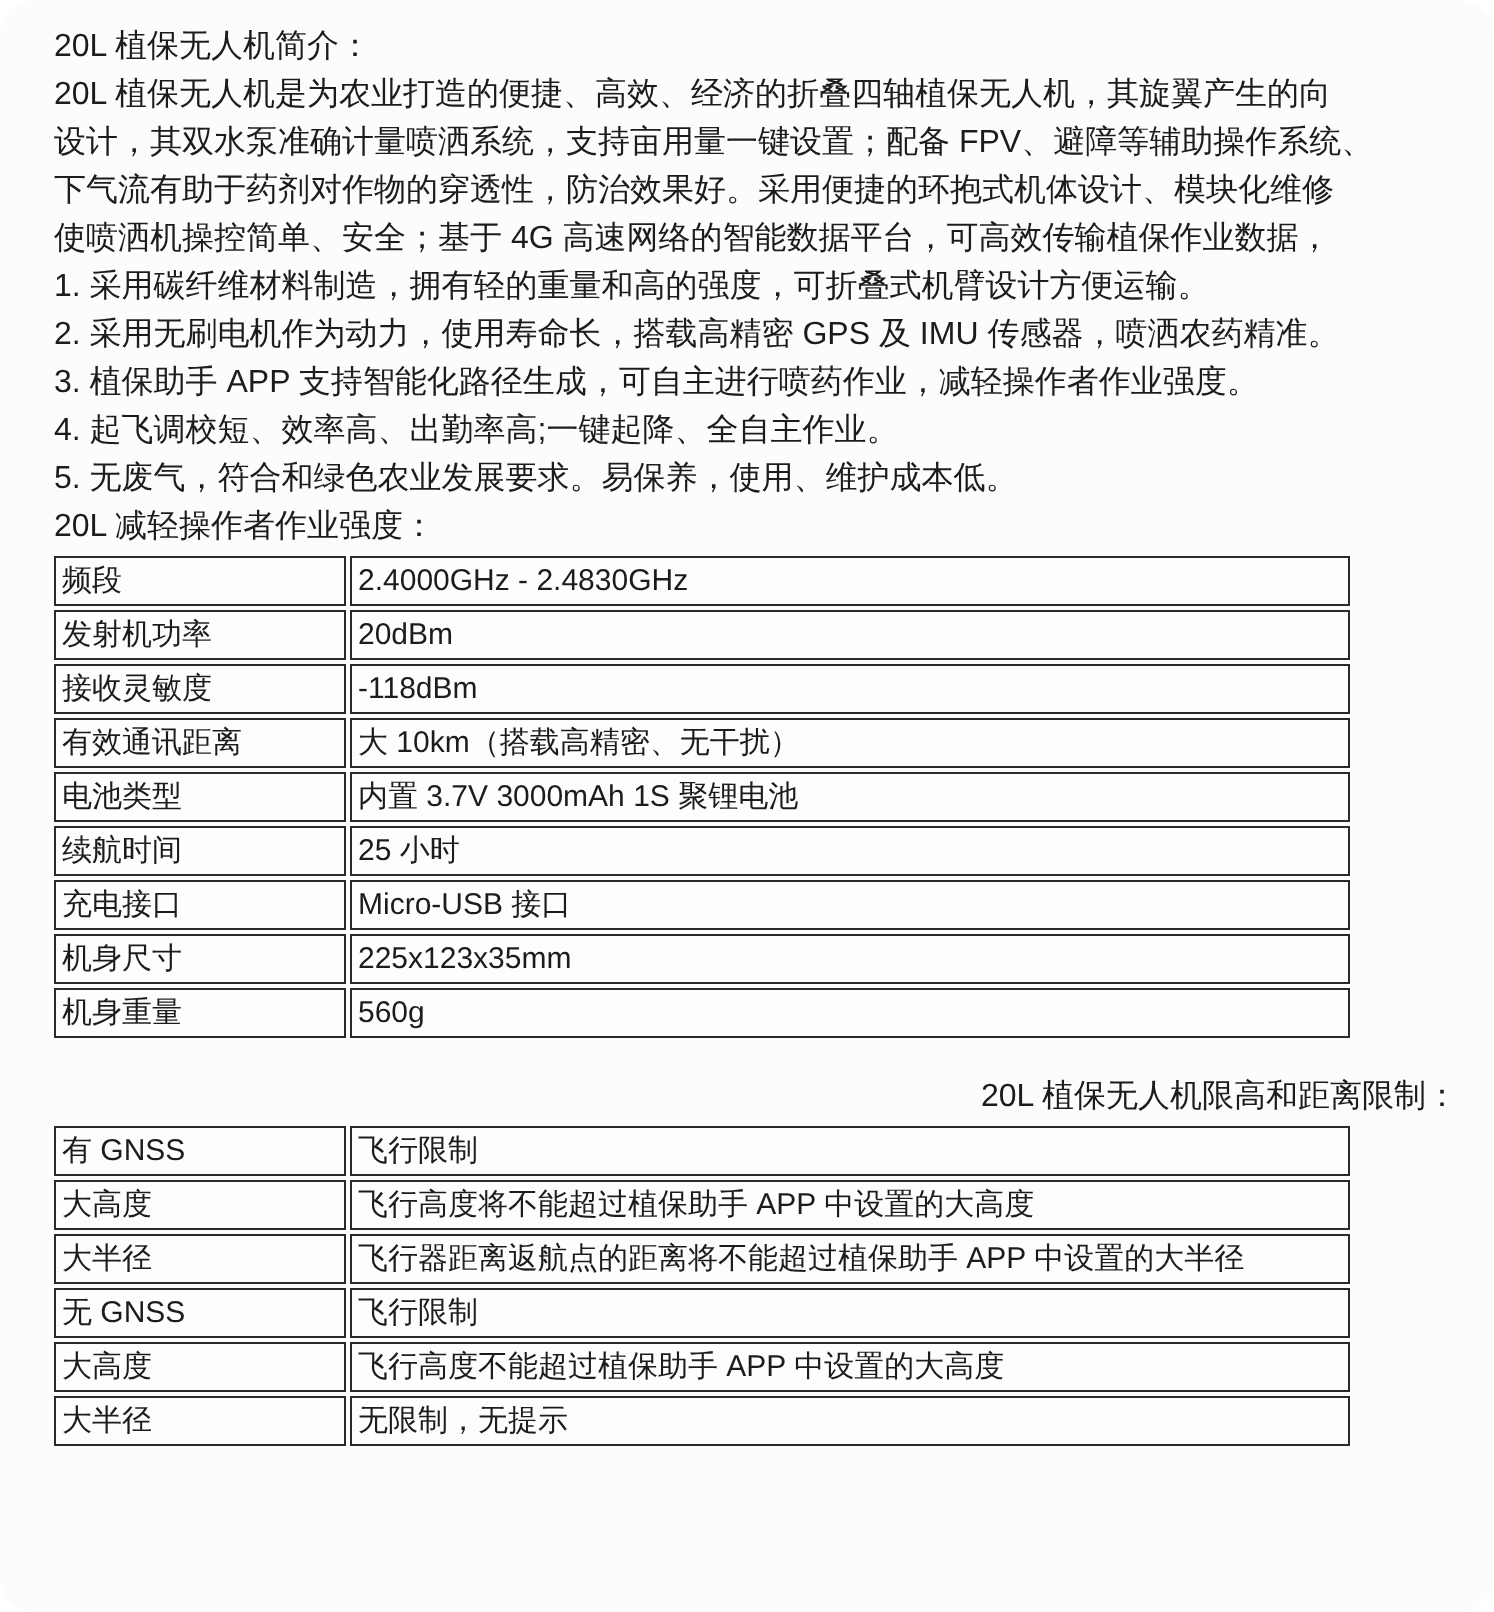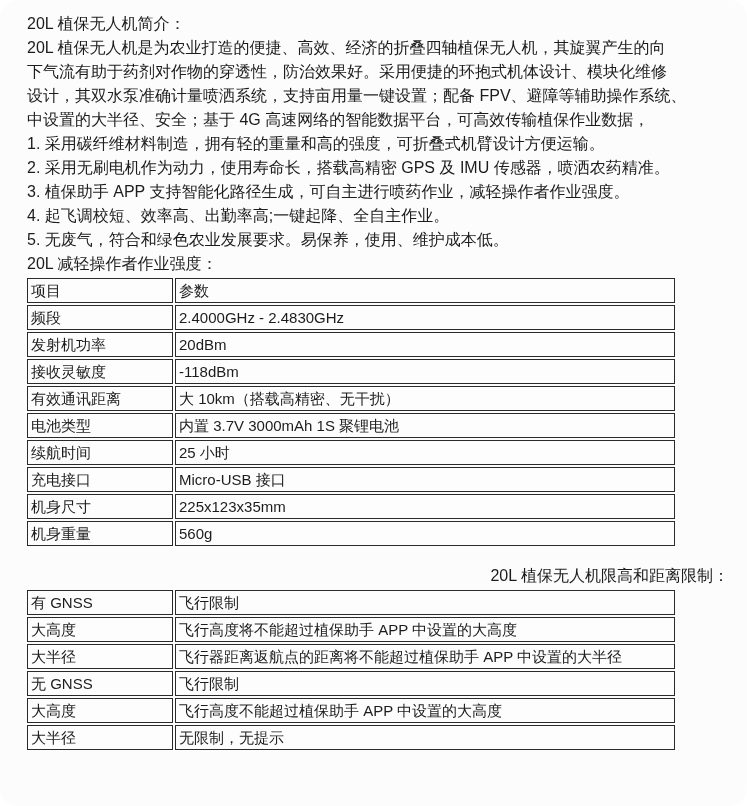--- a/index.html
+++ b/index.html
@@ -54,38 +54,34 @@
   table.grid td.k { width: 146px; }
   table.grid td.v { width: 500px; }
 </style>
 </head>
 <body>
 
 <div class="page">
 
   <div class="line">20L 植保无人机简介：</div>
   <div class="line">20L 植保无人机是为农业打造的便捷、高效、经济的折叠四轴植保无人机，其旋翼产生的向</div>
+  <div class="line">设计，其双水泵准确计量喷洒系统，支持亩用量一键设置；配备 FPV、避障等辅助操作系统、</div>
   <div class="line">下气流有助于药剂对作物的穿透性，防治效果好。采用便捷的环抱式机体设计、模块化维修</div>
-  <div class="line">设计，其双水泵准确计量喷洒系统，支持亩用量一键设置；配备 FPV、避障等辅助操作系统、</div>
-  <div class="line">中设置的大半径、安全；基于 4G 高速网络的智能数据平台，可高效传输植保作业数据，</div>
+  <div class="line">使喷洒机操控简单、安全；基于 4G 高速网络的智能数据平台，可高效传输植保作业数据，</div>
 
   <div class="line">1. 采用碳纤维材料制造，拥有轻的重量和高的强度，可折叠式机臂设计方便运输。</div>
   <div class="line">2. 采用无刷电机作为动力，使用寿命长，搭载高精密 GPS 及 IMU 传感器，喷洒农药精准。</div>
   <div class="line">3. 植保助手 APP 支持智能化路径生成，可自主进行喷药作业，减轻操作者作业强度。</div>
   <div class="line">4. 起飞调校短、效率高、出勤率高;一键起降、全自主作业。</div>
   <div class="line">5. 无废气，符合和绿色农业发展要求。易保养，使用、维护成本低。</div>
 
   <div class="line">20L 减轻操作者作业强度：</div>
 
   <table class="grid">
     <tbody>
-      <tr>
-        <td class="k">项目</td>
-        <td class="v">参数</td>
-      </tr>
       <tr>
         <td class="k">频段</td>
         <td class="v">2.4000GHz - 2.4830GHz</td>
       </tr>
       <tr>
         <td class="k">发射机功率</td>
         <td class="v">20dBm</td>
       </tr>
       <tr>
         <td class="k">接收灵敏度</td>

